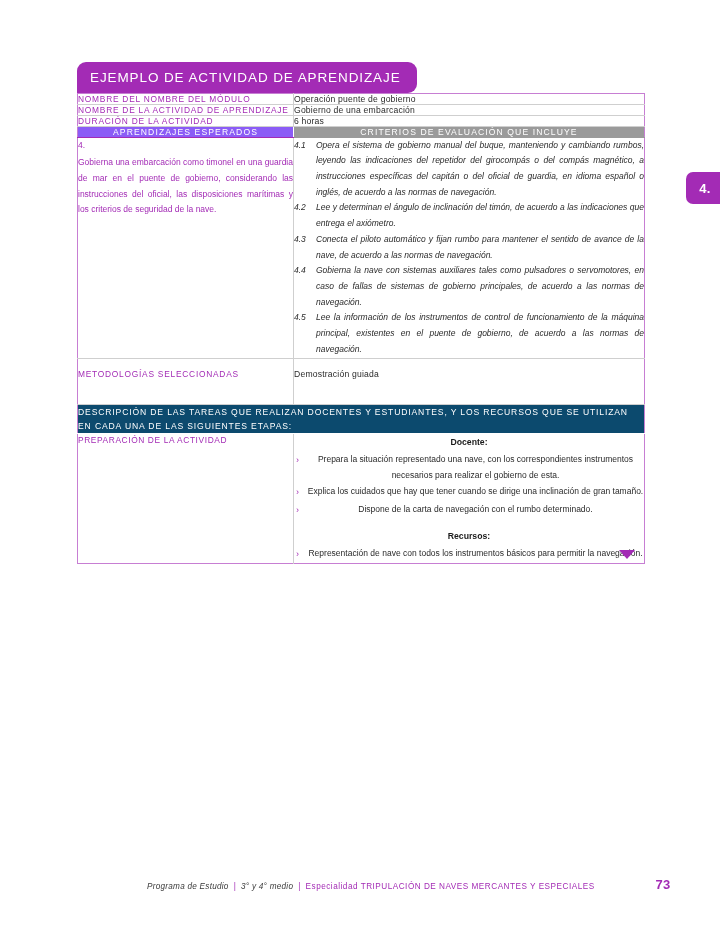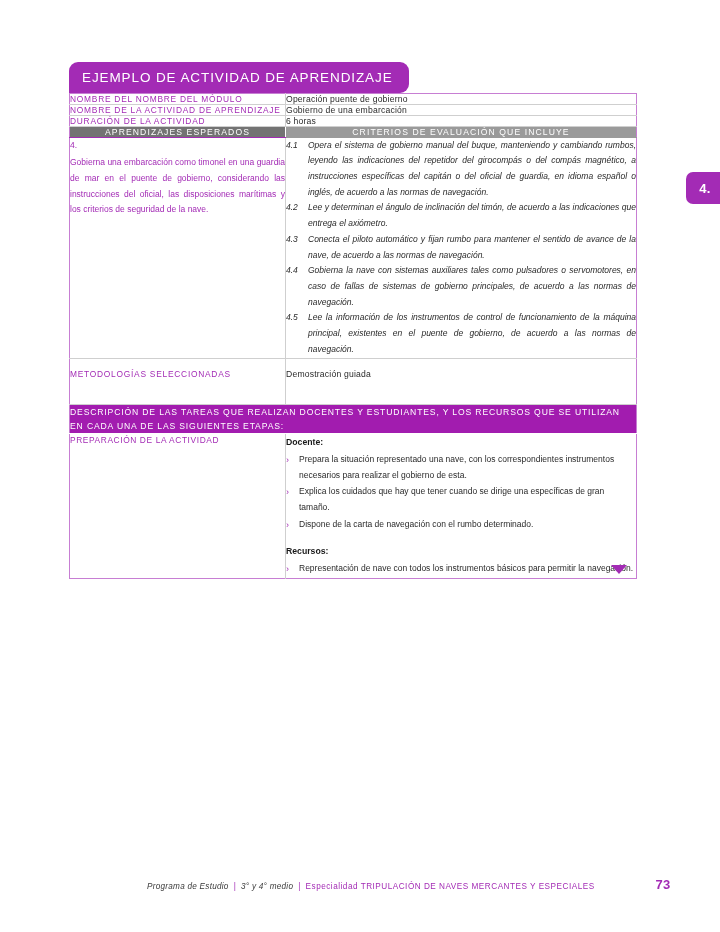--- a/index.html
+++ b/index.html
@@ -41,21 +41,21 @@
     display: flex;
     align-items: center;
     justify-content: center;
     box-sizing: border-box;
     padding-left: 4px;
   }
 
   
   #card {
     position: absolute;
-    left: 69px;
+    left: 77px;
     top: 62px;
     width: 468px;
   }
 
   
   #title-badge {
     position: relative;
     display: inline-block;
     background: #a32bb5;
     color: #ffffff;
@@ -96,21 +96,21 @@
   .row-value {
     color: #2a2a2a;
     font-size: 8.6px;
     padding: 7px 8px 7px 8px;
     border-bottom: 1px solid #cfcfcf;
     letter-spacing: .2px;
   }
 
   
   .band-purple {
-    background: #737373;
+    background: #8b5cf6;
     color: #ffffff;
     font-size: 8.6px;
     letter-spacing: 1.1px;
     text-align: center;
     padding: 8px 6px;
     border-right: 1px solid #ffffff;
     border-bottom: 1px solid #a32bb5;
   }
   .band-grey {
     background: #9a9a9a;
@@ -145,21 +145,21 @@
   .crit-item {
     display: flex;
     gap: 5px;
     text-align: justify;
   }
   .crit-item .cnum { flex: 0 0 17px; }
   .crit-item .ctxt { flex: 1 1 auto; text-align: justify; }
 
   
   .desc-band {
-    background: #a21caf;
+    background: #0c4a6e;
     color: #ffffff;
     font-size: 8.6px;
     letter-spacing: .85px;
     line-height: 1.65;
     padding: 7px 9px 7px 9px;
     border-top: 1px solid #ffffff;
     border-bottom: 1px solid #ffffff;
   }
 
   
@@ -171,20 +171,21 @@
     padding: 10px 8px 10px 7px;
     border-right: 1px solid #cfcfcf;
     vertical-align: top;
   }
   .prep-body {
     padding: 10px 12px 6px 10px;
     color: #2a2a2a;
     font-size: 8.5px;
     line-height: 1.85;
     position: relative;
+    text-align: center;
   }
   .prep-head {
     font-weight: bold;
     color: #1a1a1a;
     margin-bottom: 2px;
     font-size: 8.7px;
   }
   .prep-head.second { margin-top: 9px; }
   .bullet-row {
     display: flex;
@@ -322,21 +323,21 @@
           <td class="prep-label">PREPARACIÓN DE LA ACTIVIDAD</td>
           <td class="prep-body">
             <div class="prep-head">Docente:</div>
 
             <div class="bullet-row">
               <span class="chev">›</span>
               <span class="btxt">Prepara la situación representado una nave, con los correspondientes instrumentos necesarios para realizar el gobierno de esta.</span>
             </div>
             <div class="bullet-row">
               <span class="chev">›</span>
-              <span class="btxt">Explica los cuidados que hay que tener cuando se dirige una específicas de gran tamaño.</span>
+              <span class="btxt">Explica los cuidados que hay que tener cuando se dirige una inclinación de gran tamaño.</span>
             </div>
             <div class="bullet-row">
               <span class="chev">›</span>
               <span class="btxt">Dispone de la carta de navegación con el rumbo determinado.</span>
             </div>
 
             <div class="prep-head second">Recursos:</div>
 
             <div class="bullet-row">
               <span class="chev">›</span>

